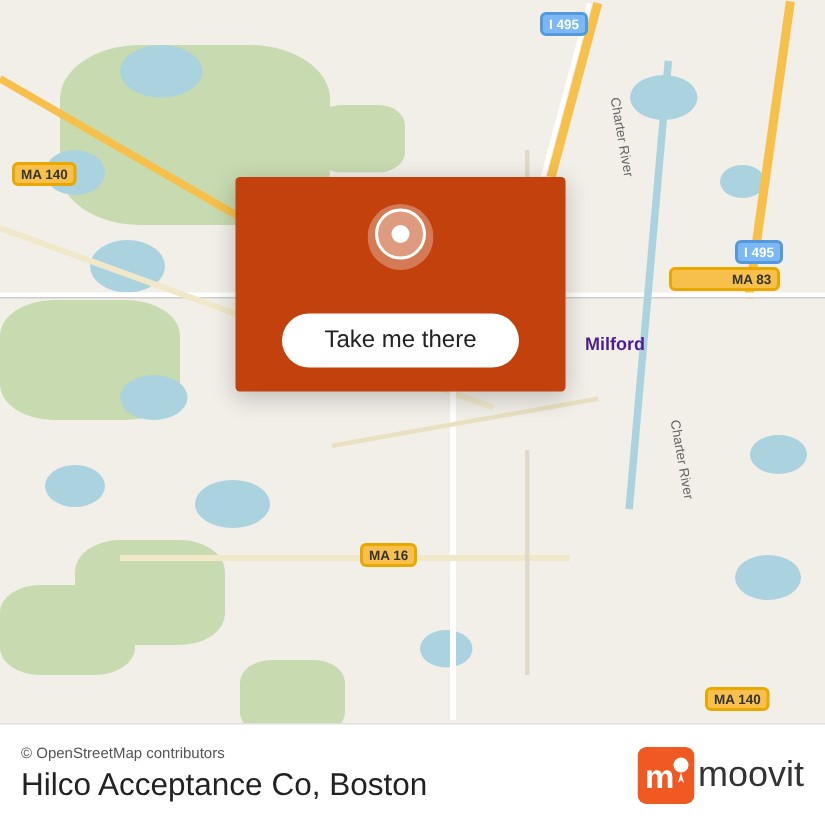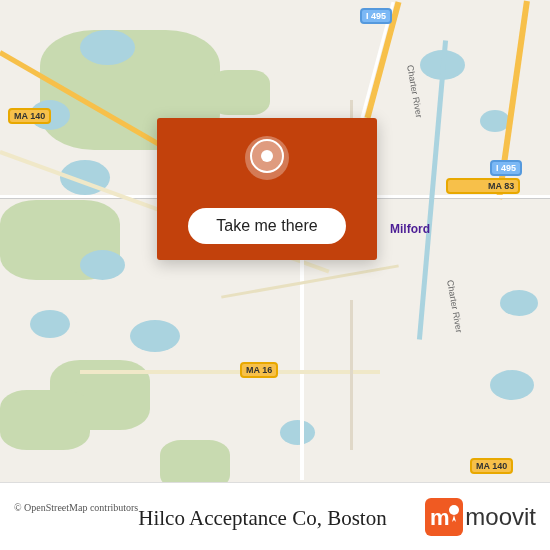--- a/index.html
+++ b/index.html
@@ -52,22 +52,21 @@
       display: flex;
       align-items: center;
       justify-content: space-between;
       padding: 0 14px;
       border-top: 1px solid #ddd;
       z-index: 10;
     }
 
     .bottom-left {
       display: flex;
-      flex-direction: row;
-      font-family: Liberation Serif, serif;
+      flex-direction: column;
     }
 
     .attribution {
       font-size: 10px;
       color: #555;
     }
 
     .place-name {
       font-size: 21px;
       color: #222;

